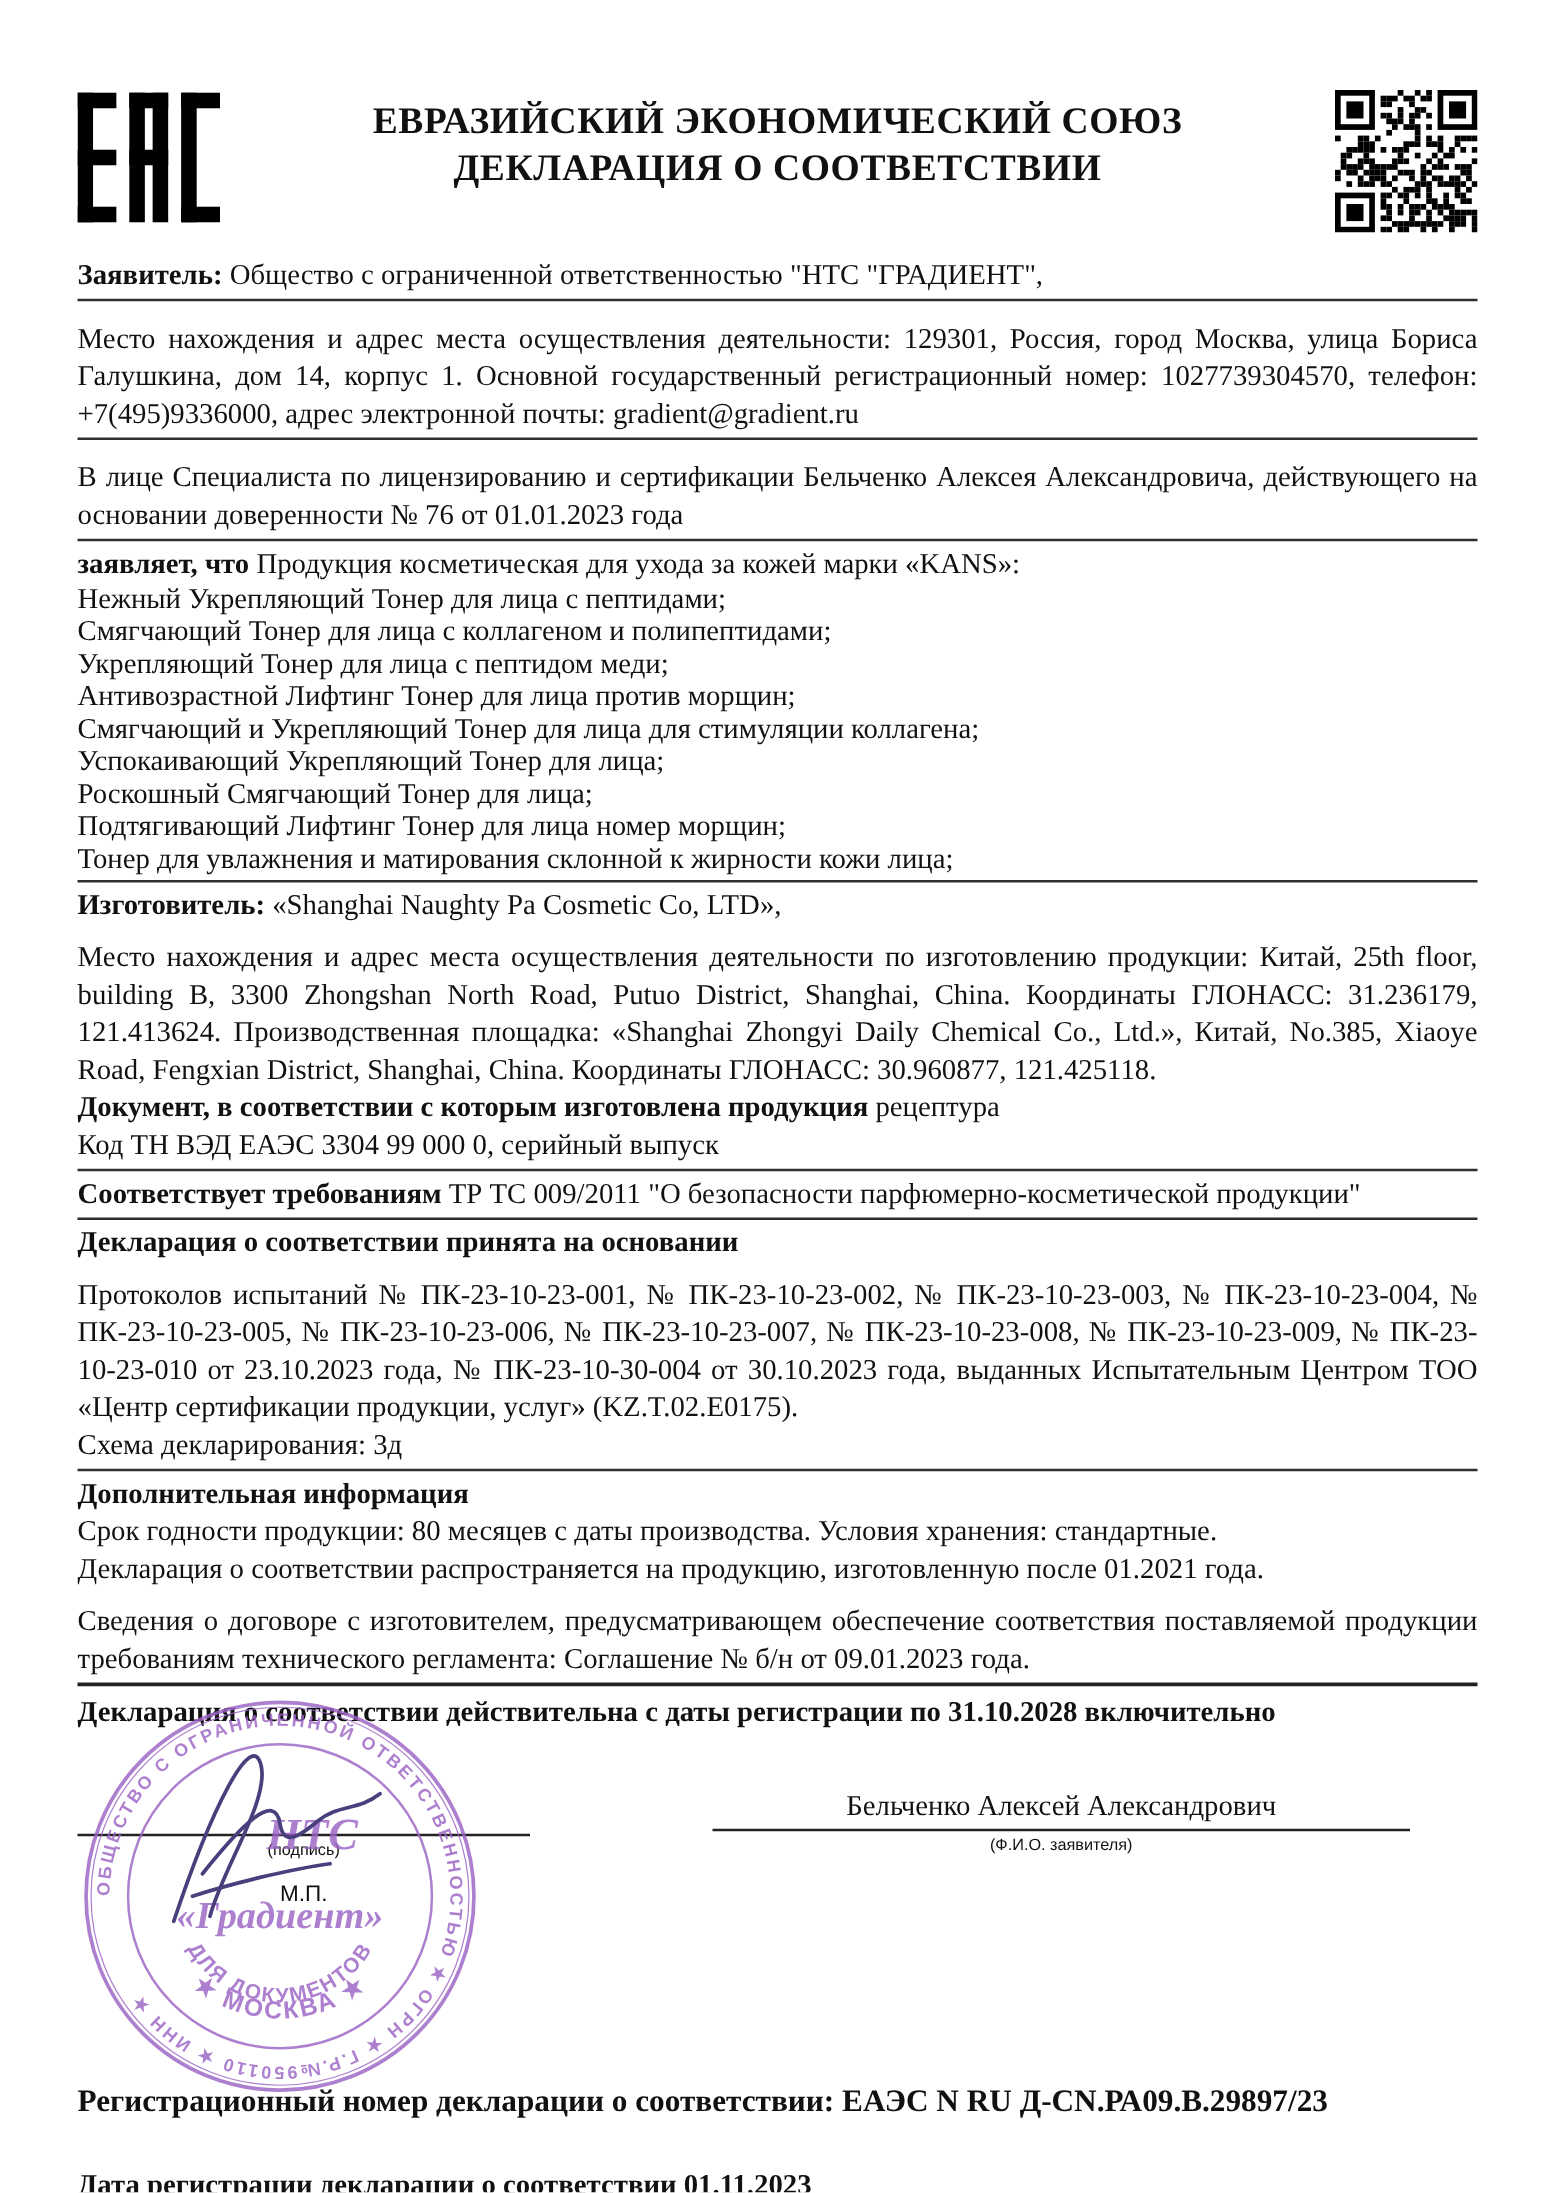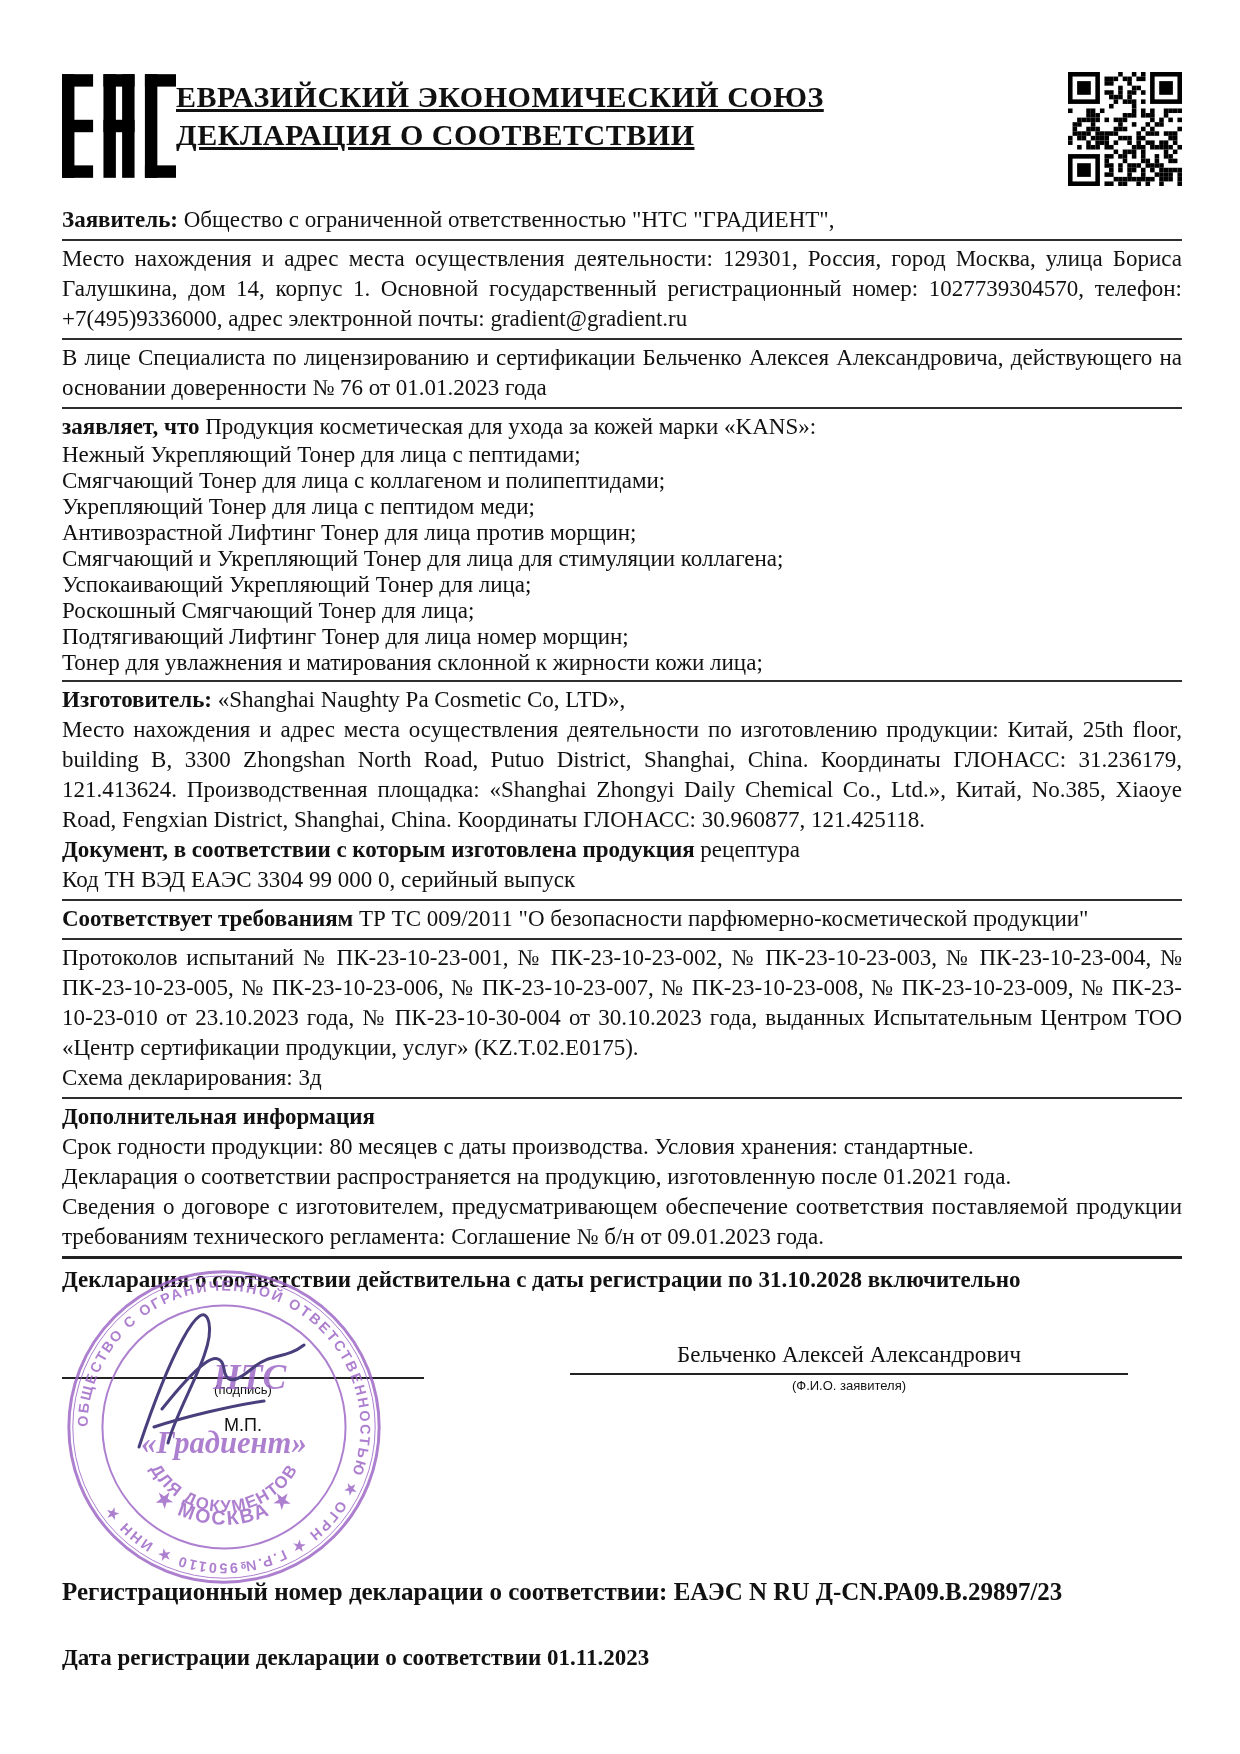--- a/index.html
+++ b/index.html
@@ -10,28 +10,28 @@
     padding:56px 58px 30px 62px;
     background:#ffffff;
     font-family:"Liberation Serif", serif;
     font-size:23px;
     color:#111111;
     overflow:hidden;
   }
   
   .header{display:flex;align-items:flex-start;justify-content:space-between;}
   .eac-logo{width:114px;height:116px;flex:0 0 auto;margin-top:12px;}
-  .titles{flex:1 1 auto;padding-top:22px;text-decoration:underline;}
+  .titles{flex:1 1 auto;text-align:center;padding-top:22px;}
   .title{font-weight:bold;font-size:30px;line-height:38px;letter-spacing:0.5px;}
   .qr{width:114px;height:114px;flex:0 0 auto;margin-top:16px;}
   
   .doc{margin-top:16px;}
   .row{padding:3px 0 4px 0;border-bottom:2px solid #2e2e2e;line-height:30px;}
   .row.thick{border-bottom:3px solid #222;}
-  .just{text-align:justify;}
+  .just{text-align:justify;margin-top:12px;}
   .b{font-weight:bold;}
   .prod{display:block;line-height:26px;}
   .addl{line-height:30px;}
   .validity{font-weight:bold;padding:6px 0 8px 0;line-height:30px;}
   
   .sig-area{position:relative;height:248px;}
   .sig-left{position:absolute;left:0;top:74px;width:362px;z-index:0;}
   .sig-line-l{border-top:2px solid #222;}
   .sig-small{font-size:13px;text-align:center;line-height:22px;font-family:"Liberation Sans",sans-serif;}
   .mp{margin-top:14px;font-size:18px;text-align:center;font-family:"Liberation Sans",sans-serif;}
@@ -339,20 +339,21 @@
       </div>
       <div>Код ТН ВЭД ЕАЭС 3304 99 000 0, серийный выпуск</div>
     </div>
 
     <div class="row">
       <span class="b">Соответствует требованиям</span>
       <span>ТР ТС 009/2011 "О безопасности парфюмерно-косметической продукции"</span>
     </div>
 
     <div class="row">
+      <div class="b">Декларация о соответствии принята на основании</div>
       <div class="just">Протоколов испытаний № ПК-23-10-23-001, № ПК-23-10-23-002, № ПК-23-10-23-003, № ПК-23-10-23-004, № ПК-23-10-23-005, № ПК-23-10-23-006, № ПК-23-10-23-007, № ПК-23-10-23-008, № ПК-23-10-23-009, № ПК-23-10-23-010 от 23.10.2023 года, № ПК-23-10-30-004 от 30.10.2023 года, выданных Испытательным Центром ТОО «Центр сертификации продукции, услуг» (KZ.T.02.E0175).</div>
       <div>Схема декларирования: 3д</div>
     </div>
 
     <div class="row thick">
       <div class="b">Дополнительная информация</div>
       <div class="addl">Срок годности продукции: 80 месяцев с даты производства. Условия хранения: стандартные.</div>
       <div class="addl">Декларация о соответствии распространяется на продукцию, изготовленную после 01.2021 года.</div>
       <div class="addl just">Сведения о договоре с изготовителем, предусматривающем обеспечение соответствия поставляемой продукции требованиям технического регламента: Соглашение № б/н от 09.01.2023 года.</div>
     </div>

